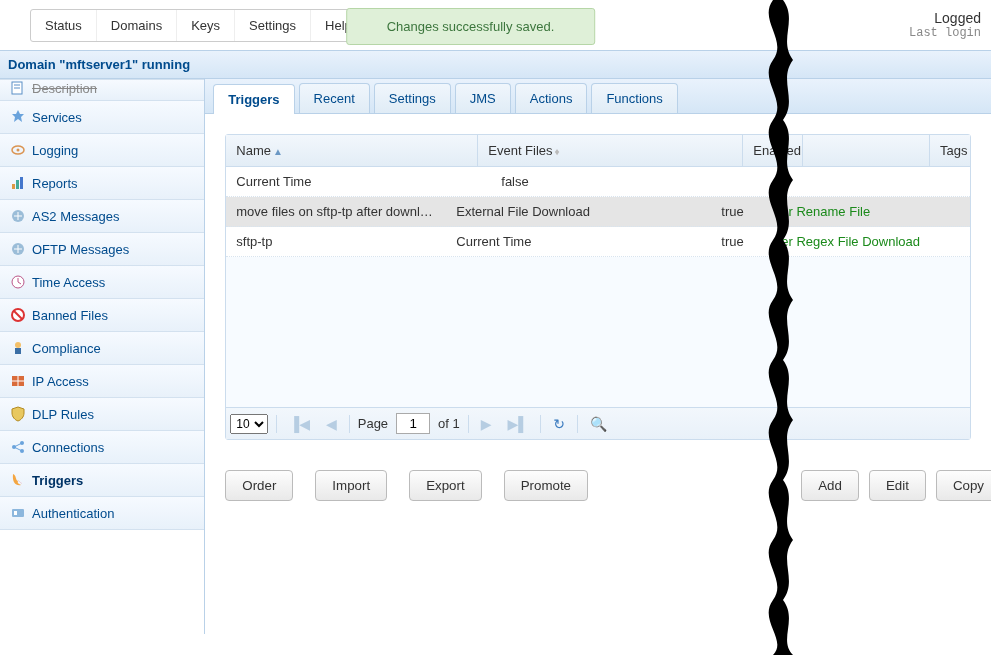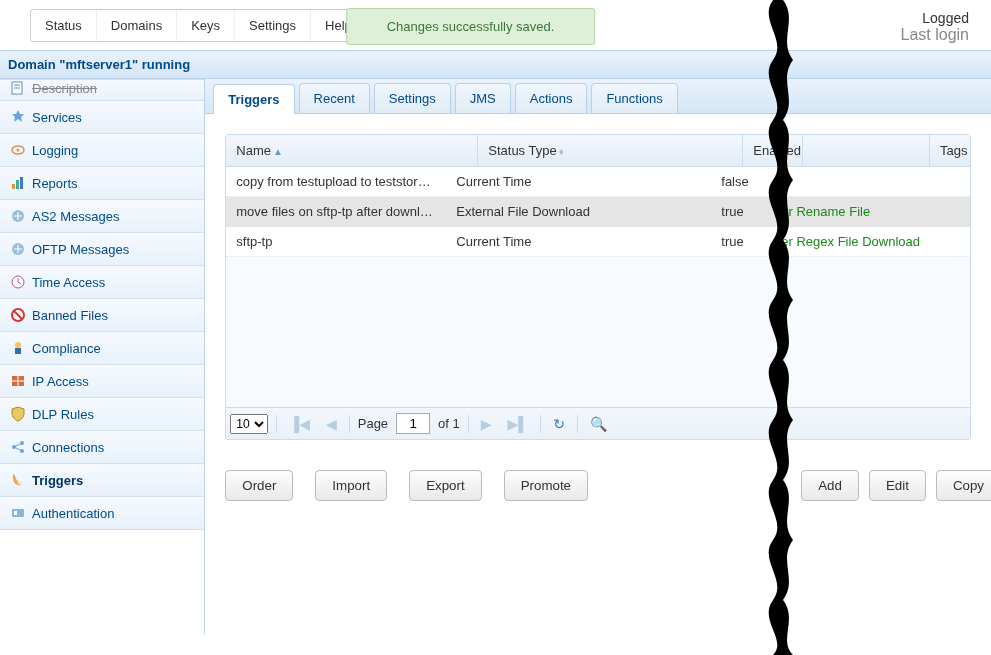--- a/index.html
+++ b/index.html
@@ -6,23 +6,23 @@
   body { font-family: Arial, Helvetica, sans-serif; font-size: 13px; color: #333; background: #fff; width: 991px; height: 655px; overflow: hidden; position: relative; }
   
   .top-nav { display: flex; align-items: center; padding: 10px 30px; position: relative; height: 50px; }
   .nav-group { border: 1px solid #ccc; border-radius: 3px; display: flex; }
   .nav-item { padding: 8px 14px; cursor: pointer; color: #333; }
   .nav-item:not(:last-child) { border-right: 1px solid #eee; }
   .caret-down { display: inline-block; width: 0; height: 0; border-left: 4px solid transparent; border-right: 4px solid transparent; border-top: 5px solid #333; margin-left: 5px; vertical-align: middle; }
   
   .success-banner { position: absolute; left: 50%; transform: translateX(-60%); top: 8px; background: #dff0d8; border: 1px solid #b6d6a7; color: #3c763d; padding: 10px 40px; border-radius: 3px; }
   
-  .login-info { position: absolute; right: 22px; top: 10px; text-align: right; }
+  .login-info { position: absolute; right: 10px; top: 10px; text-align: right; }
   .login-info .logged { font-size: 14px; color: #333; }
-  .login-info .last { font-size: 16px; color: #888; }
+  .login-info .last { font-size: 12px; color: #888; font-family: Liberation Mono, monospace; }
   
   .domain-bar { background: linear-gradient(#e9f2fc, #d5e6f6); color: #004b8d; font-weight: bold; padding: 6px 8px; border-top: 1px solid #b9d1e8; border-bottom: 1px solid #b9d1e8; }
   
   .workspace { display: flex; height: calc(100% - 100px); }
   
   .sidebar { width: 220px; border-right: 1px solid #b9d1e8; background: #fff; }
   .side-item { display: flex; align-items: center; gap: 6px; padding: 8px 10px; border-bottom: 1px solid #d3e1ef; color: #004b8d; cursor: pointer; background: linear-gradient(#f6faff, #e8f1fa); }
   .side-item.top-frag { border-top: 1px solid #d3e1ef; }
   .side-item.active { font-weight: bold; color: #003366; }
   .icon { width: 16px; height: 16px; display: inline-block; flex-shrink: 0; }
@@ -202,28 +202,27 @@
       <div class="tab">Settings</div>
       <div class="tab">JMS</div>
       <div class="tab">Actions</div>
       <div class="tab">Functions</div>
     </div>
 
     <div class="content-area">
       <div class="grid">
         <div class="grid-header">
           <div class="col name"><span>Name</span><span class="sort-asc">▲</span></div>
-          <div class="col event"><span>Status Type</span><span class="sort-both">♦</span></div>
+          <div class="col event"><span>Event Files</span><span class="sort-both">♦</span></div>
           <div class="col enabled" style="overflow:hidden">Enabled</div>
           <div class="col extra"></div>
           <div class="col tags" style="overflow:hidden">Tags</div>
         </div>
         <div class="grid-body">
           <div class="row">
-            <div class="cell name">copy from testupload to teststorage</div>
             <div class="cell event">Current Time</div>
             <div class="cell enabled">false</div>
             <div class="cell extra"></div>
             <div class="cell tags"></div>
           </div>
           <div class="row sel">
             <div class="cell name">move files on sftp-tp after download</div>
             <div class="cell event">External File Download</div>
             <div class="cell enabled">true</div>
             <div class="cell extra">er Rename File</div>

